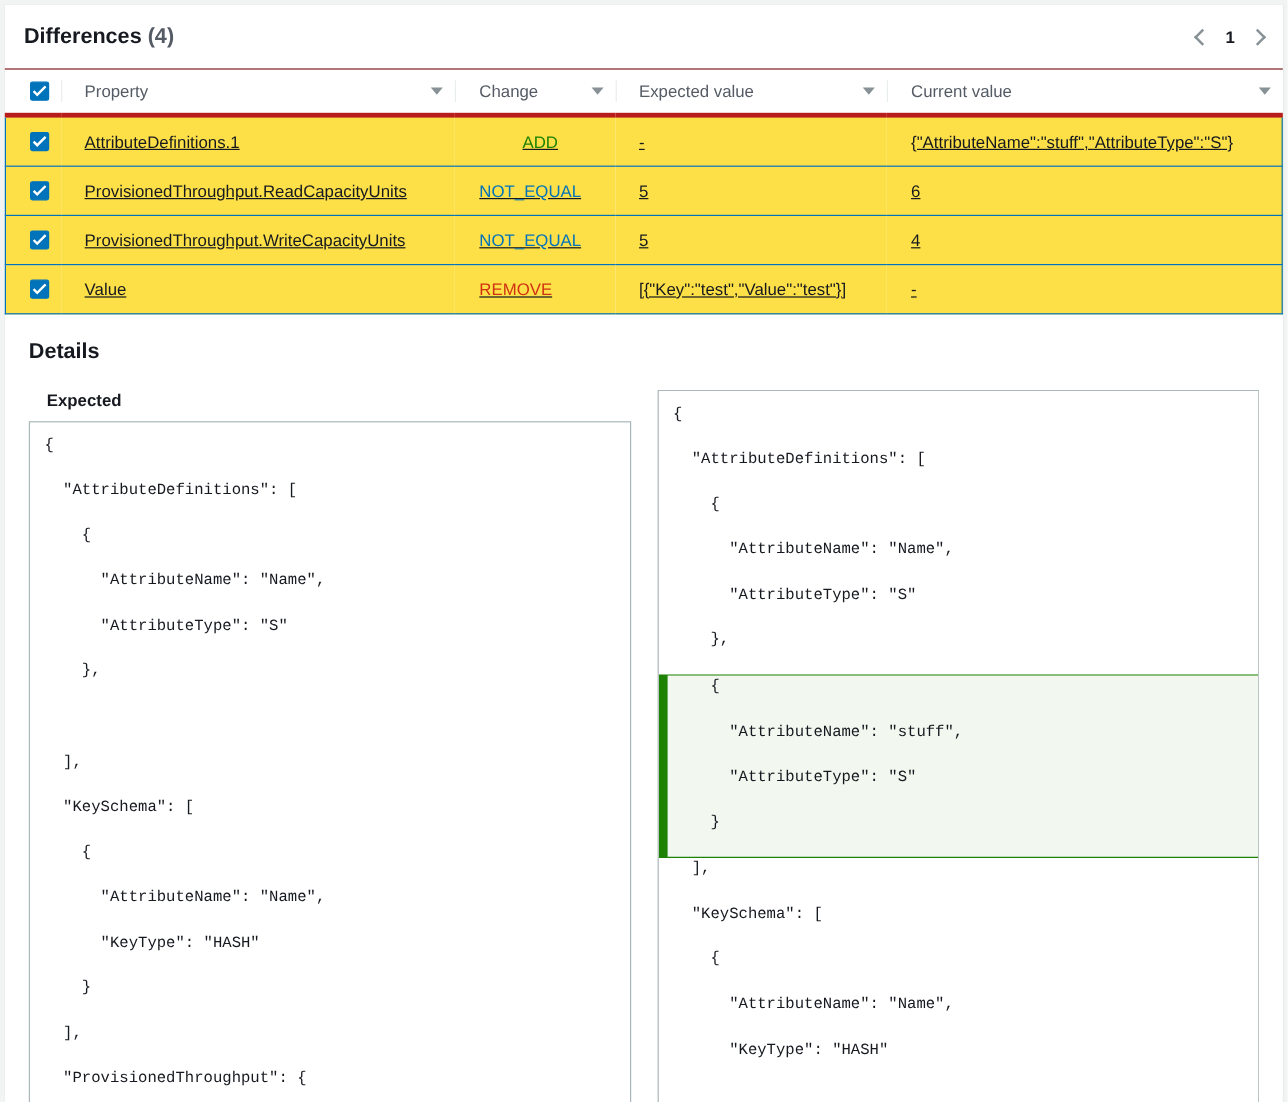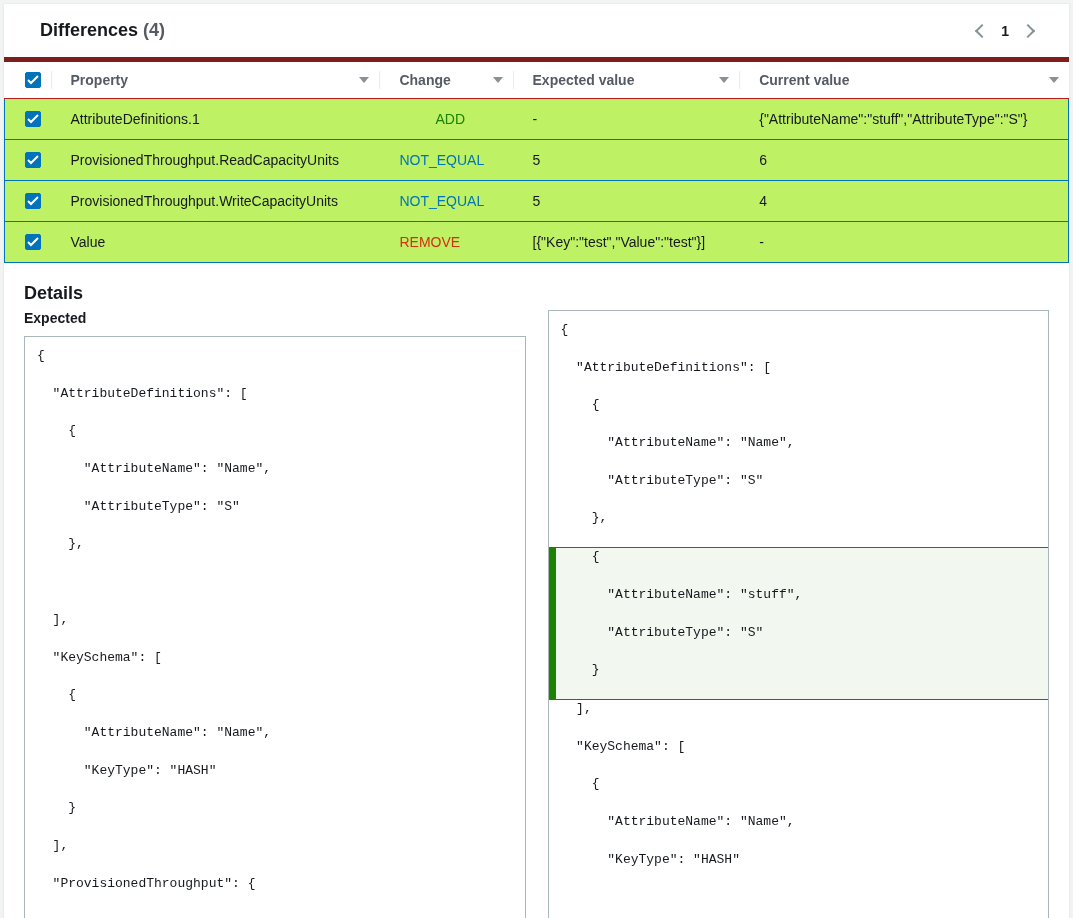--- a/index.html
+++ b/index.html
@@ -1,45 +1,45 @@
 <!DOCTYPE html>
 <html><head>
 <meta charset="utf-8">
 <style>
   * { box-sizing: border-box; margin: 0; padding: 0; }
   body { font-family: "Amazon Ember", "Helvetica Neue", Arial, sans-serif; font-size: 14px; color: #16191f; background: #f2f3f3; padding: 3px; }
   .panel { background: #fff; border: 1px solid #eaeded; box-shadow: 0 1px 1px rgba(0,0,0,0.05); }
-  .panel-header { display: flex; align-items: center; justify-content: space-between; padding: 16px 36px; border-bottom: 5px solid #7f1d1d; }
+  .panel-header { display: flex; align-items: center; justify-content: space-between; padding: 16px 16px; border-bottom: 1px solid #7f1d1d; }
   .panel-title { font-size: 18px; font-weight: 700; color: #16191f; }
   .panel-title .count { color: #545b64; font-weight: 700; }
   .pager { display: flex; align-items: center; gap: 14px; }
   .pager .num { font-weight: 700; font-size: 14px; }
   .pager .chev { width: 10px; height: 10px; border-right: 2px solid #879196; border-bottom: 2px solid #879196; display: inline-block; }
   .pager .chev.left { transform: rotate(135deg); }
   .pager .chev.right { transform: rotate(-45deg); }
   table { width: 100%; border-collapse: collapse; }
-  thead th { text-align: left; font-weight: 700; color: #545b64; font-size: 14px; padding: 10px 20px 10px 20px; border-bottom: 1px solid #b91c1c; position: relative; }
+  thead th { text-align: left; font-weight: 400; color: #545b64; font-size: 14px; padding: 10px 20px 10px 20px; border-bottom: 4px solid #b91c1c; position: relative; }
   thead th:first-child, tbody td:first-child { width: 46px; padding-left: 20px; padding-right: 0; }
   thead th .sortcaret { position: absolute; right: 10px; top: 50%; margin-top: -3px; width: 0; height: 0; border-left: 5px solid transparent; border-right: 5px solid transparent; border-top: 6px solid #879196; }
   thead th:not(:first-child)::after { content:""; position:absolute; left:0; top:25%; height:50%; width:1px; background:#eaeded; }
-  tbody tr { background: #bef264; }
+  tbody tr { background: #fde047; text-decoration: underline; }
   tbody tr td { padding: 12px 20px; border: 1px solid #0073bb; border-left: none; border-right: none; font-size: 14px; }
   tbody tr td:first-child { border-left: 1px solid #0073bb; }
   tbody tr td:last-child { border-right: 1px solid #0073bb; }
   tbody tr + tr td { border-top: none; }
   .chk { width: 16px; height: 16px; background: #0073bb; border: 1px solid #0073bb; border-radius: 2px; display: inline-flex; align-items: center; justify-content: center; }
   .chk svg { width: 12px; height: 10px; }
   .change-add { color: #1d8102; font-weight: 400; margin-left: 36px; }
   .change-notequal { color: #0073bb; font-weight: 400; }
   .change-remove { color: #d13212; font-weight: 400; margin-top: 40px; }
   .details-section { padding: 20px; }
-  .details-title { font-size: 18px; font-weight: 700; margin-bottom: 6px; }
+  .details-title { font-size: 18px; font-weight: 700; margin-bottom: 22px; }
   .diff-grid { display: flex; gap: 22px; }
   .diff-col { flex: 1; min-width: 0; }
-  .diff-label { font-weight: 700; font-size: 14px; margin-bottom: 10px; }
+  .diff-label { font-weight: 700; font-size: 14px; margin-bottom: 10px; margin-left: 15px; }
   .codebox { border: 1px solid #aab7b8; background: #fff; font-family: Menlo, Consolas, "Courier New", monospace; font-size: 13px; line-height: 1.45; padding: 10px 0 10px 0; white-space: pre; overflow-x: auto; }
   .codeline { padding: 0 12px; display: block; }
   .hl-green-block { border: 1px solid #1d8102; border-left: 8px solid #1d8102; background: #f2f8f0; margin-left: -1px; margin-right: -1px; }
   .hl-green-block .codeline { padding-left: 5px; }
 </style>
 </head>
 <body>
 
 <div class="panel">
   <div class="panel-header">

